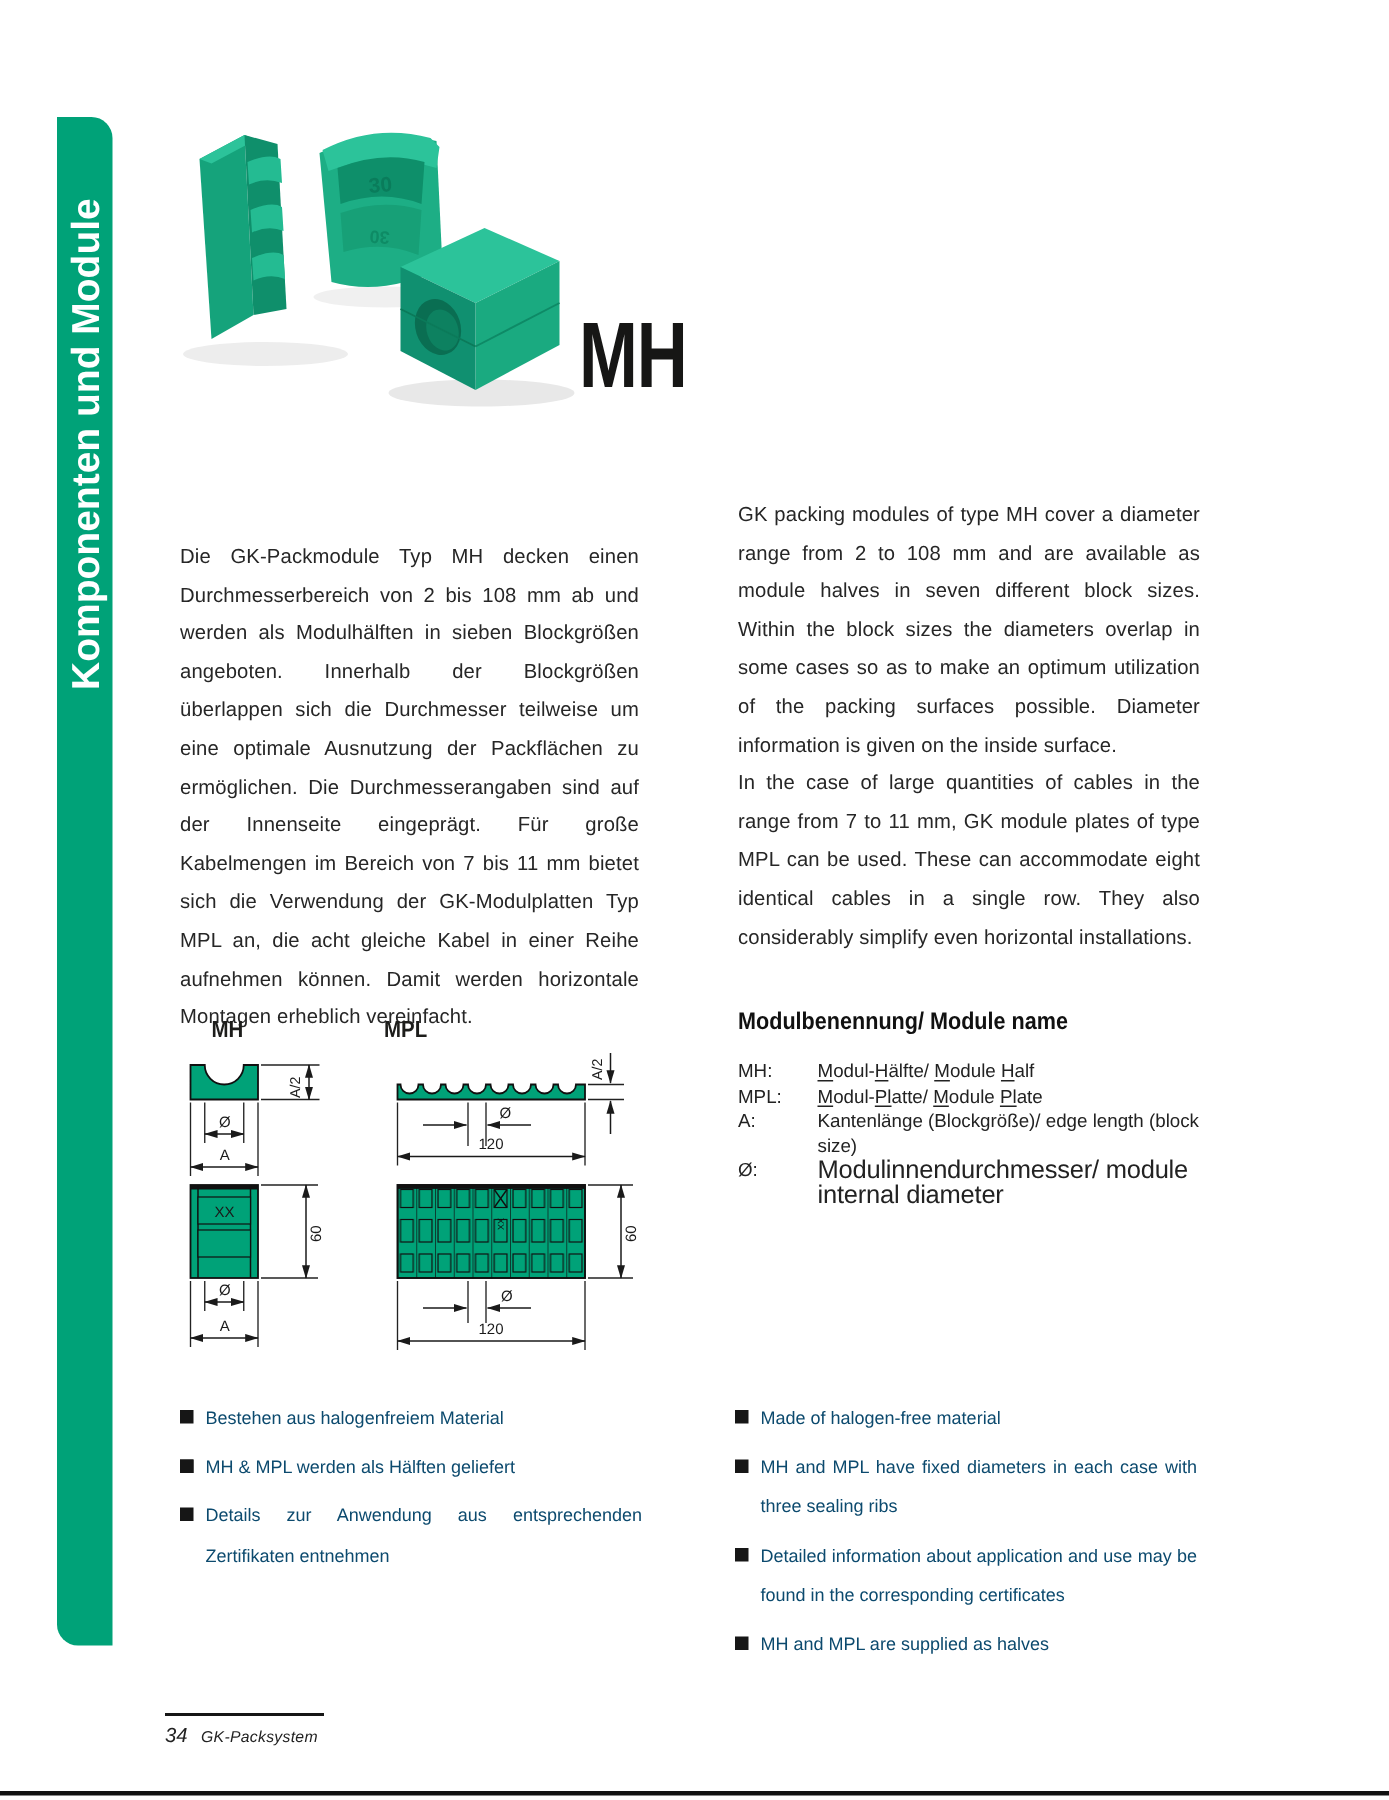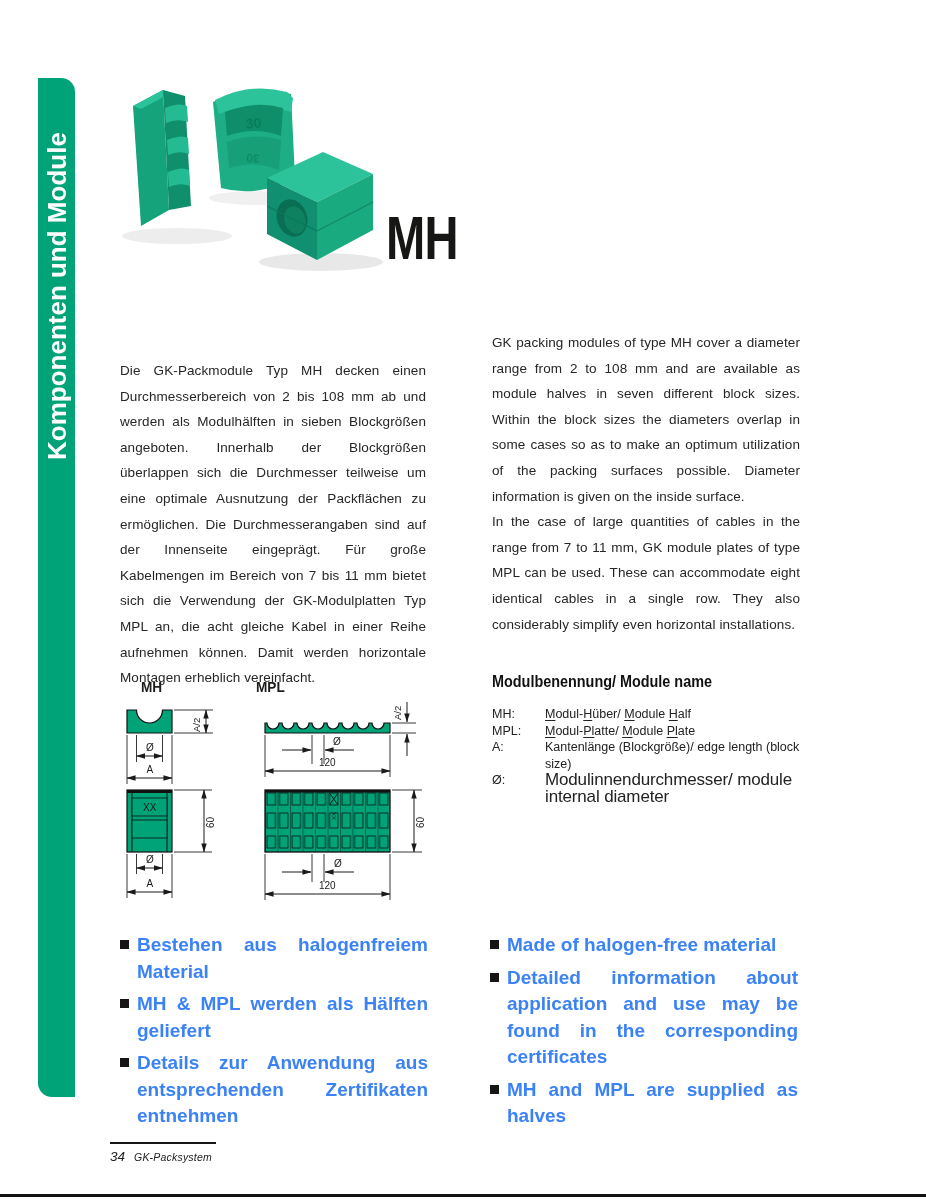--- a/index.html
+++ b/index.html
@@ -41,21 +41,21 @@
   .mn-row{display:flex;font-size:12.5px;line-height:16.5px;color:#222;}
   .mn-term{width:53px;flex:none;}
   .mn-row:nth-child(n+4) .mn-def{font-size:17px;letter-spacing:-0.15px;}
   .mn-def .u{text-decoration:underline;text-underline-offset:2px;}
 
   
   .features{list-style:none;margin:0;padding:0;width:308px;top:932px;}
   #features-de{left:120px;}
   #features-en{left:490px;}
   .feature{position:relative;padding-left:17px;margin-bottom:6px;
-    font-size:19px;line-height:26.5px;text-align:justify;color:#3b82f6;font-weight:bold;}
+    font-size:12px;line-height:26.5px;text-align:justify;color:#0c4a6e;}
   .feature .sq{position:absolute;left:0;top:8px;width:9px;height:9px;background:#161616;}
 
   
   #footer-rule{left:110px;top:1142px;width:106px;height:2px;background:#161616;}
   #footer{left:110px;top:1149px;display:flex;align-items:baseline;gap:9px;font-style:italic;}
   #page-number{font-size:13.5px;color:#222;}
   #brand{font-size:10.5px;letter-spacing:0.2px;color:#222;}
   #bottom-rule{left:0;top:1194px;width:926px;height:3px;background:#111;}
 
   
@@ -216,21 +216,21 @@
     <line class="dim" x1="155" y1="202" x2="280" y2="202" marker-start="url(#mA)" marker-end="url(#mA)"></line>
     <text class="dt" x="209" y="197">120</text>
   </g>
 </svg>
 
 <div class="abs" id="module-names">
   <h3>Modulbenennung/ Module name</h3>
   <div id="module-name-rows">
       <div class="mn-row">
         <span class="mn-term">MH:</span>
-        <span class="mn-def"><span class="u">M</span><span>odul-</span><span class="u">H</span><span>über/ </span><span class="u">M</span><span>odule </span><span class="u">H</span><span>alf</span></span>
+        <span class="mn-def"><span class="u">M</span><span>odul-</span><span class="u">H</span><span>älfte/ </span><span class="u">M</span><span>odule </span><span class="u">H</span><span>alf</span></span>
       </div>
       <div class="mn-row">
         <span class="mn-term">MPL:</span>
         <span class="mn-def"><span class="u">M</span><span>odul-</span><span class="u">Pl</span><span>atte/ </span><span class="u">M</span><span>odule </span><span class="u">Pl</span><span>ate</span></span>
       </div>
       <div class="mn-row">
         <span class="mn-term">A:</span>
         <span class="mn-def"><span>Kantenlänge (Blockgröße)/ edge length (block size)</span></span>
       </div>
       <div class="mn-row">
@@ -241,21 +241,21 @@
 </div>
 
 <ul class="abs features" id="features-de">
     <li class="feature"><span class="sq"></span><span>Bestehen aus halogenfreiem Material</span></li>
     <li class="feature"><span class="sq"></span></li>
     <li class="feature"><span class="sq"></span><span>MH &amp; MPL werden als Hälften geliefert</span></li>
     <li class="feature"><span class="sq"></span><span>Details zur Anwendung aus entsprechenden Zertifikaten entnehmen</span></li>
   </ul>
 <ul class="abs features" id="features-en">
     <li class="feature"><span class="sq"></span><span>Made of halogen-free material</span></li>
-    <li class="feature"><span class="sq"></span></li>
+    <li class="feature"><span class="sq"></span><span>MH and MPL have fixed diameters in each case with three sealing ribs</span></li>
     <li class="feature"><span class="sq"></span><span>Detailed information about application and use may be found in the corresponding certificates</span></li>
     <li class="feature"><span class="sq"></span><span>MH and MPL are supplied as halves</span></li>
   </ul>
 
 <div class="abs" id="footer-rule"></div>
 <div class="abs" id="footer">
   <span id="page-number">34</span>
   <span id="brand">GK-Packsystem</span>
 </div>
 <div class="abs" id="bottom-rule"></div>

